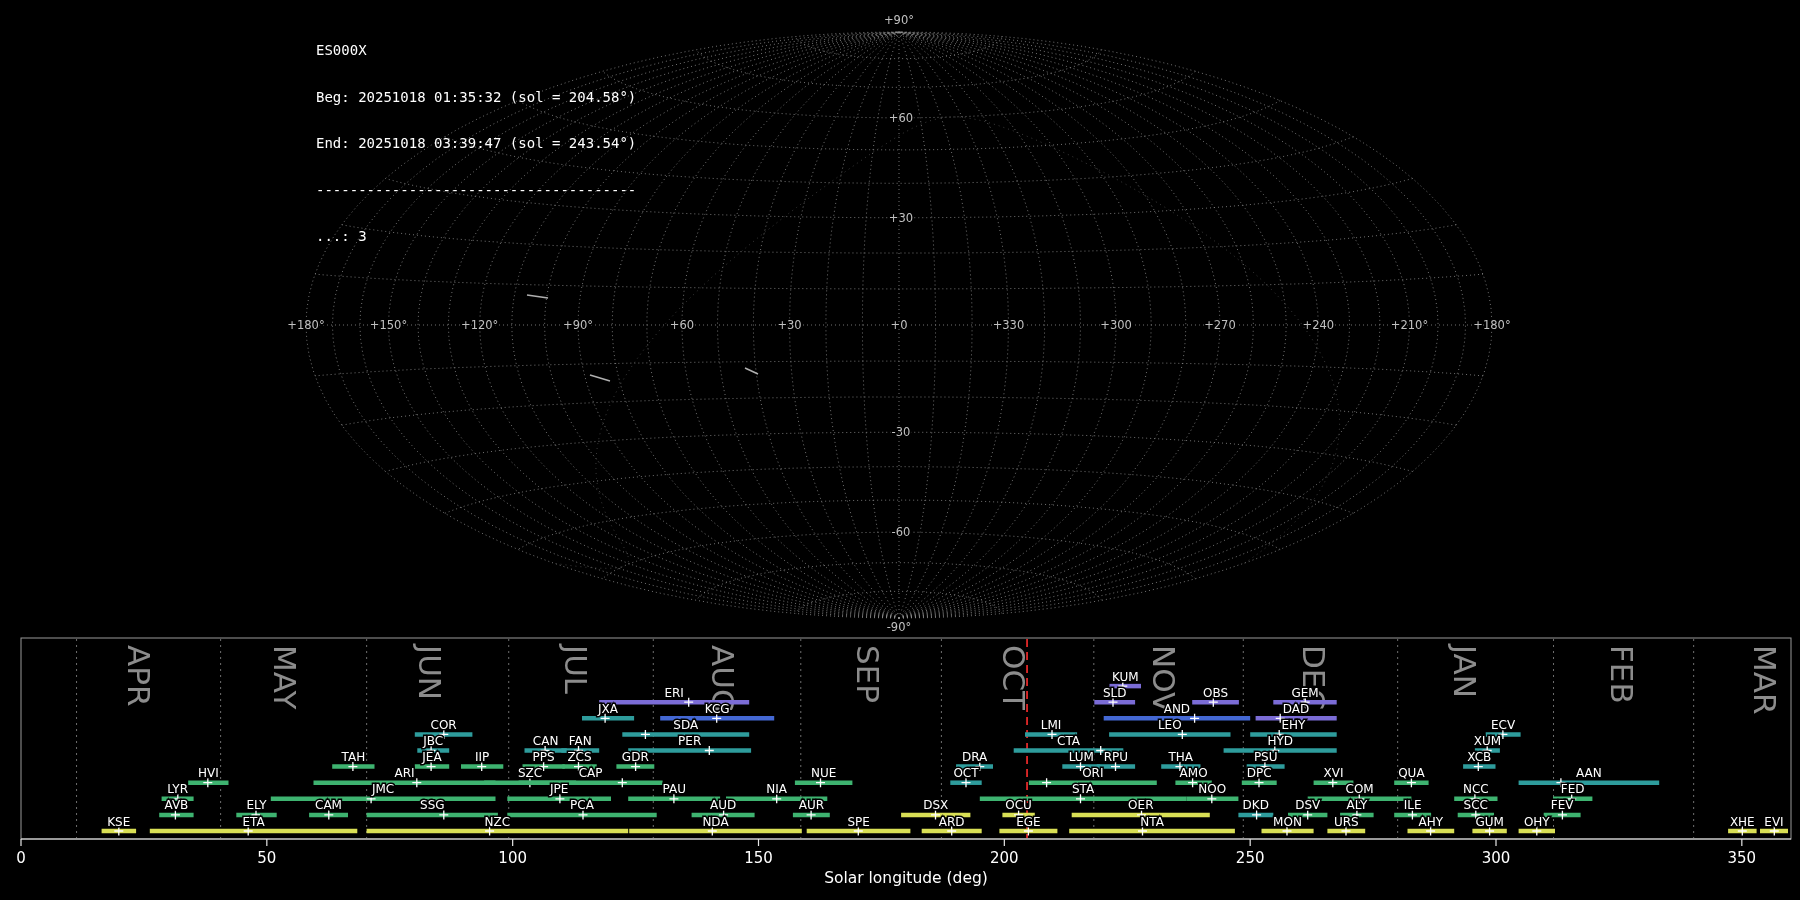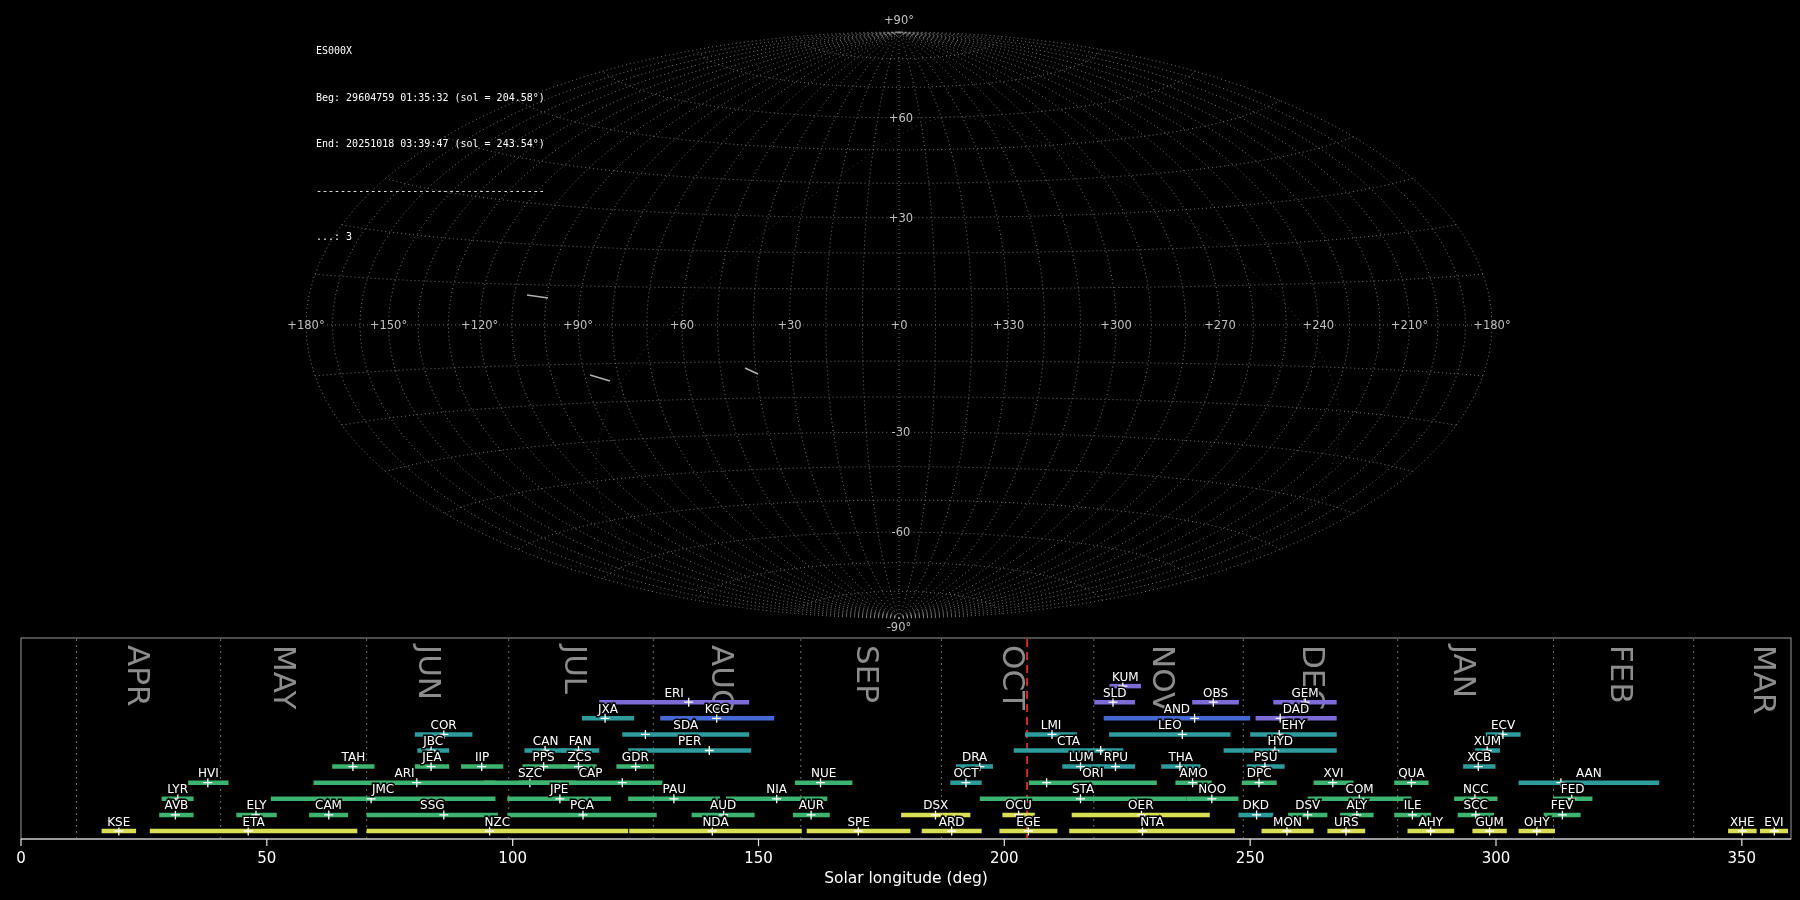--- a/index.html
+++ b/index.html
@@ -1,18 +1,18 @@
 <!DOCTYPE html>
 <html><head>
 <meta charset="utf-8">
 <style>
   html,body{margin:0;padding:0;background:#000;}
   #stage{position:relative;width:1800px;height:900px;background:#000;overflow:hidden;font-family:"DejaVu Sans",sans-serif;}
   #scene{display:block;position:absolute;left:0;top:0;}
-  #info{position:absolute;left:316px;top:12px;color:#fff;font-family:"DejaVu Sans Mono",monospace;font-size:10px;line-height:15.5px;white-space:pre;}
+  #info{position:absolute;left:316px;top:12px;color:#fff;font-family:"DejaVu Sans Mono",monospace;font-size:14px;line-height:15.5px;white-space:pre;}
   svg text{font-family:"DejaVu Sans",sans-serif;}
 </style>
 </head>
 <body>
 
 <div id="stage">
   <svg id="scene" width="1800" height="900">
     <g id="skymap">
         <path d="M1002.0,613.5L1001.7,612.9L1001.4,612.2L1001.0,611.6L1000.5,611.0L1000.0,610.3L999.4,609.7L998.7,609.1L998.0,608.5L997.2,607.9L996.3,607.3L995.4,606.7L994.4,606.1L993.4,605.5L992.3,605.0L991.1,604.4L989.9,603.9L988.7,603.3L987.3,602.8L986.0,602.3L984.5,601.8L983.1,601.3L981.5,600.8L980.0,600.3L978.4,599.9L976.7,599.4L975.0,599.0L973.2,598.5L971.4,598.1L969.6,597.7L967.7,597.3L965.8,596.9L963.8,596.6L961.9,596.2L959.8,595.9L957.8,595.5L955.7,595.2L953.6,594.9L951.4,594.6L949.2,594.3L947.0,594.0L944.8,593.8L942.5,593.5L940.2,593.3L937.9,593.1L935.6,592.9L933.2,592.7L930.9,592.5L928.5,592.3L926.1,592.2L923.7,592.0L921.2,591.9L918.8,591.8L916.3,591.7L913.9,591.6L911.4,591.5L908.9,591.5L906.5,591.4L904.0,591.4L901.5,591.4L899.0,591.3L896.5,591.4L894.0,591.4L891.5,591.4L889.1,591.5L886.6,591.5L884.1,591.6L881.7,591.7L879.2,591.8L876.8,591.9L874.3,592.0L871.9,592.2L869.5,592.3L867.1,592.5L864.8,592.7L862.4,592.9L860.1,593.1L857.8,593.3L855.5,593.5L853.2,593.8L851.0,594.0L848.8,594.3L846.6,594.6L844.4,594.9L842.3,595.2L840.2,595.5L838.2,595.9L836.1,596.2L834.2,596.6L832.2,596.9L830.3,597.3L828.4,597.7L826.6,598.1L824.8,598.5L823.0,599.0L821.3,599.4L819.6,599.9L818.0,600.3L816.5,600.8L814.9,601.3L813.5,601.8L812.0,602.3L810.7,602.8L809.3,603.3L808.1,603.9L806.9,604.4L805.7,605.0L804.6,605.5L803.6,606.1L802.6,606.7L801.7,607.3L800.8,607.9L800.0,608.5L799.3,609.1L798.6,609.7L798.0,610.3L797.5,611.0L797.0,611.6L796.6,612.2L796.3,612.9L796.0,613.5" fill="none" stroke="#8f8f8f" stroke-width="0.8" stroke-dasharray="1 3"></path>
         <path d="M1101.8,600.3L1100.8,599.1L1099.8,597.9L1098.5,596.7L1097.2,595.5L1095.7,594.4L1094.2,593.2L1092.5,592.1L1090.7,591.0L1088.8,590.0L1086.8,588.9L1084.7,587.9L1082.4,586.8L1080.1,585.8L1077.7,584.9L1075.2,583.9L1072.6,583.0L1069.9,582.1L1067.1,581.2L1064.3,580.3L1061.3,579.4L1058.3,578.6L1055.2,577.8L1052.0,577.0L1048.7,576.2L1045.4,575.5L1042.0,574.8L1038.5,574.1L1035.0,573.4L1031.4,572.7L1027.7,572.1L1024.0,571.5L1020.2,570.9L1016.3,570.3L1012.4,569.7L1008.5,569.2L1004.5,568.7L1000.5,568.2L996.4,567.7L992.2,567.3L988.1,566.8L983.9,566.4L979.6,566.0L975.3,565.7L971.0,565.3L966.7,565.0L962.3,564.7L957.9,564.4L953.4,564.2L949.0,563.9L944.5,563.7L940.0,563.5L935.5,563.3L931.0,563.2L926.4,563.0L921.9,562.9L917.3,562.8L912.7,562.8L908.2,562.7L903.6,562.7L899.0,562.7L894.4,562.7L889.8,562.7L885.3,562.8L880.7,562.8L876.1,562.9L871.6,563.0L867.0,563.2L862.5,563.3L858.0,563.5L853.5,563.7L849.0,563.9L844.6,564.2L840.1,564.4L835.7,564.7L831.3,565.0L827.0,565.3L822.7,565.7L818.4,566.0L814.1,566.4L809.9,566.8L805.8,567.3L801.6,567.7L797.5,568.2L793.5,568.7L789.5,569.2L785.6,569.7L781.7,570.3L777.8,570.9L774.0,571.5L770.3,572.1L766.6,572.7L763.0,573.4L759.5,574.1L756.0,574.8L752.6,575.5L749.3,576.2L746.0,577.0L742.8,577.8L739.7,578.6L736.7,579.4L733.7,580.3L730.9,581.2L728.1,582.1L725.4,583.0L722.8,583.9L720.3,584.9L717.9,585.8L715.6,586.8L713.3,587.9L711.2,588.9L709.2,590.0L707.3,591.0L705.5,592.1L703.8,593.2L702.3,594.4L700.8,595.5L699.5,596.7L698.2,597.9L697.2,599.1L696.2,600.3" fill="none" stroke="#8f8f8f" stroke-width="0.8" stroke-dasharray="1 3"></path>
@@ -395,18 +395,18 @@
         <text x="1250.1666666666667" y="863" fill="#fff" font-size="15" text-anchor="middle">250</text>
         <line x1="1496" y1="839" x2="1496" y2="846" stroke="#e8e8e8" stroke-width="1.2"></line>
         <text x="1496" y="863" fill="#fff" font-size="15" text-anchor="middle">300</text>
         <line x1="1741.8333333333333" y1="839" x2="1741.8333333333333" y2="846" stroke="#e8e8e8" stroke-width="1.2"></line>
         <text x="1741.8333333333333" y="863" fill="#fff" font-size="15" text-anchor="middle">350</text>
         <text x="906" y="883" fill="#fff" font-size="15.5" text-anchor="middle">Solar longitude (deg)</text>
       </g>
   </svg>
   <div id="info">
     <div>ES000X</div>
-    <div>Beg: 29604759 01:35:32 (sol = 204.58°)</div>
+    <div>Beg: 20251018 01:35:32 (sol = 204.58°)</div>
     <div>End: 20251018 03:39:47 (sol = 243.54°)</div>
     <div>--------------------------------------</div>
     <div>...: 3</div>
   </div>
 </div>
 
 </body></html>

